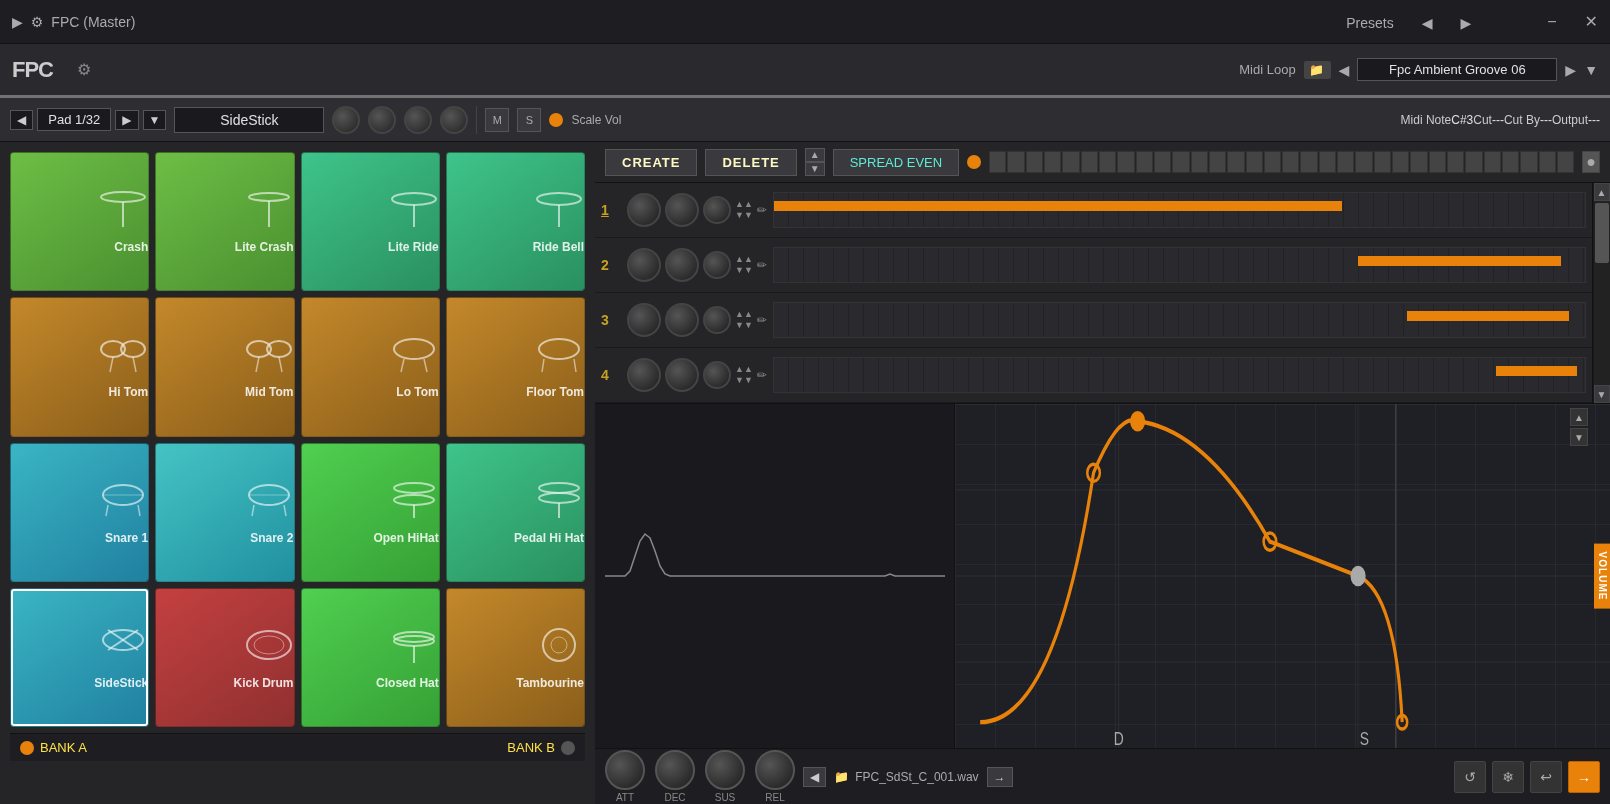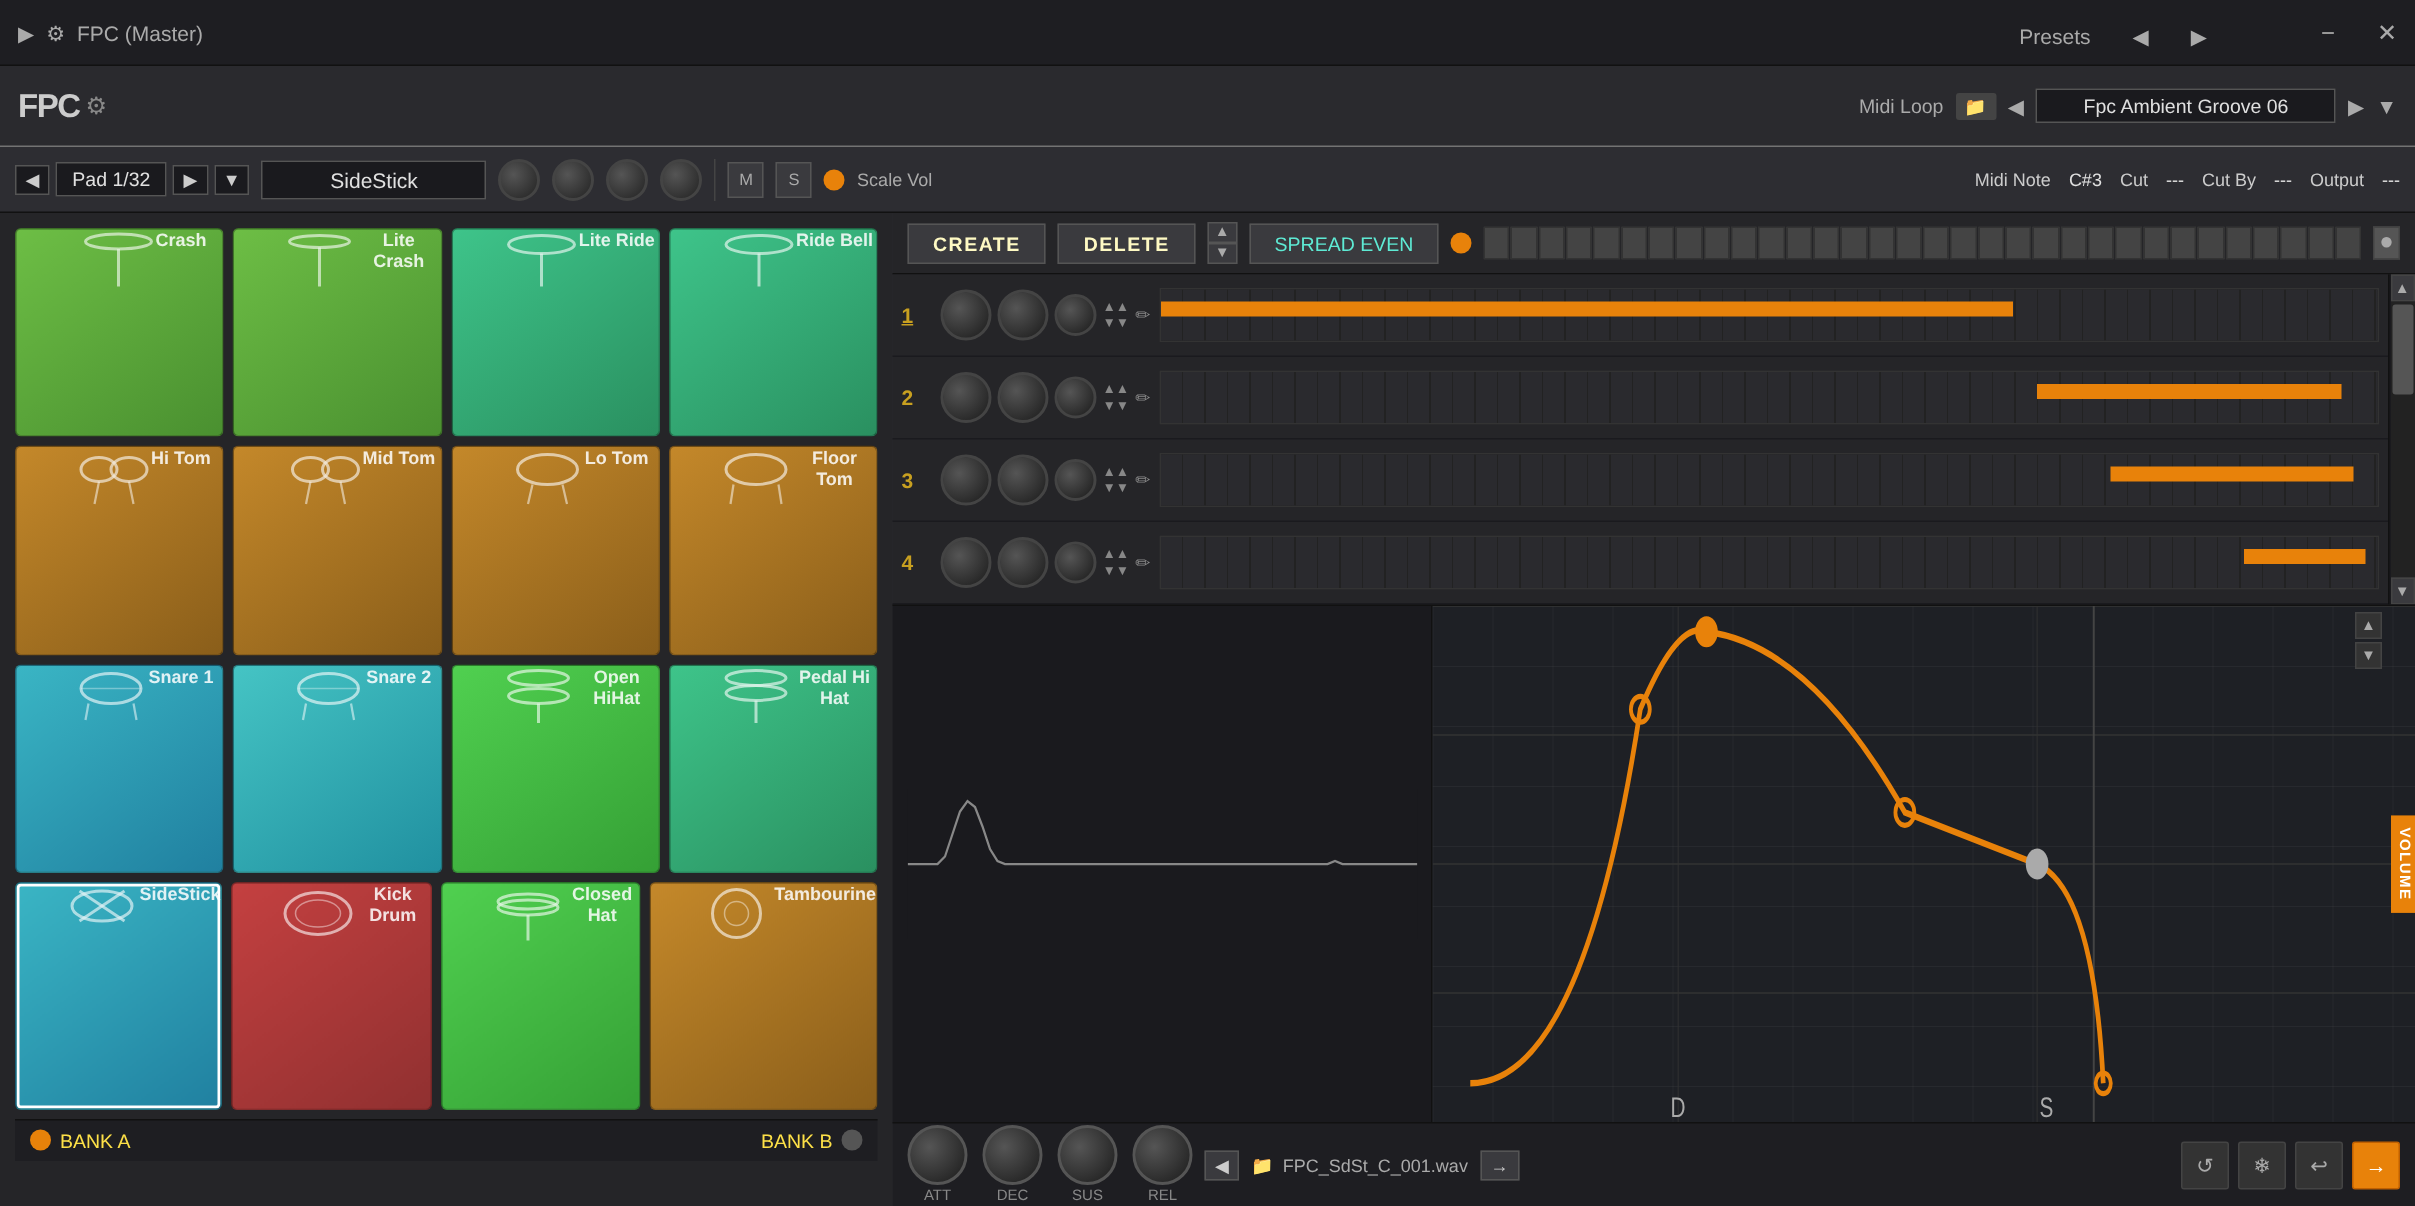--- a/index.html
+++ b/index.html
@@ -26,22 +26,22 @@
       height: 760px;
     }
 
     
     .header-bar {
       background: #2a2a2e;
       height: 54px;
       display: flex;
       align-items: center;
       padding: 0 12px;
-      gap: 4px;
-      border-bottom: 1px solid #737373;
+      gap: 24px;
+      border-bottom: 3px solid #737373;
     }
     .fpc-logo {
       color: #ccc;
       font-size: 22px;
       font-weight: bold;
       letter-spacing: -1px;
       font-family: 'Arial Black', sans-serif;
     }
     .gear-icon { color: #888; font-size: 16px; }
     .header-right { margin-left: auto; display: flex; align-items: center; gap: 8px; color: #aaa; font-size: 13px; }
@@ -71,21 +71,21 @@
     .pad-nav { display: flex; align-items: center; gap: 4px; }
     .pad-nav-arrow { background: #1a1a1e; border: 1px solid #555; color: #ccc; padding: 2px 6px; cursor: pointer; font-size: 12px; }
     .pad-label { color: #e0e0e0; font-size: 13px; background: #1a1a1e; border: 1px solid #555; padding: 3px 10px; }
     .pad-dropdown { background: #1a1a1e; border: 1px solid #555; color: #ccc; padding: 2px 5px; cursor: pointer; font-size: 12px; }
     .instrument-name { background: #1a1a1e; border: 1px solid #555; color: #e0e0e0; padding: 4px 20px; font-size: 14px; min-width: 150px; text-align: center; }
     .knob-circle { width: 28px; height: 28px; border-radius: 50%; background: radial-gradient(circle at 35% 35%, #555, #222); border: 2px solid #444; display: inline-block; }
     .btn-icon { background: #3a3a3e; border: 1px solid #555; color: #aaa; width: 24px; height: 24px; display: inline-flex; align-items: center; justify-content: center; cursor: pointer; font-size: 11px; }
     .btn-orange { background: #e8820a; border-radius: 50%; width: 14px; height: 14px; display: inline-block; }
     .btn-gray { background: #555; border-radius: 50%; width: 14px; height: 14px; display: inline-block; }
     .scale-vol-label { color: #aaa; font-size: 12px; }
-    .midi-info { display: flex; align-items: center; gap: 12px; color: #ccc; font-size: 12px; margin-left: auto; }
+    .midi-info { display: flex; align-items: center; gap: 0; color: #ccc; font-size: 12px; margin-left: auto; }
     .midi-val { color: #e0e0e0; font-size: 12px; }
 
     
     .content-area {
       display: flex;
       flex: 1;
       overflow: hidden;
     }
 
     
@@ -100,22 +100,22 @@
     }
     .pad-row {
       display: flex;
       gap: 6px;
     }
     .pad {
       flex: 1;
       aspect-ratio: 1;
       border-radius: 4px;
       display: flex;
-      flex-direction: row;
-      align-items: flex-start;
+      flex-direction: column;
+      align-items: flex-end;
       justify-content: center;
       cursor: pointer;
       position: relative;
       border: 1px solid rgba(0,0,0,0.3);
       min-height: 100px;
       padding-left: 32px;
     }
     .pad-icon { font-size: 30px; margin-bottom: 4px; opacity: 0.85; }
     .pad-label-text { font-size: 12px; color: rgba(255,255,255,0.85); text-align: center; font-weight: bold; }
 

